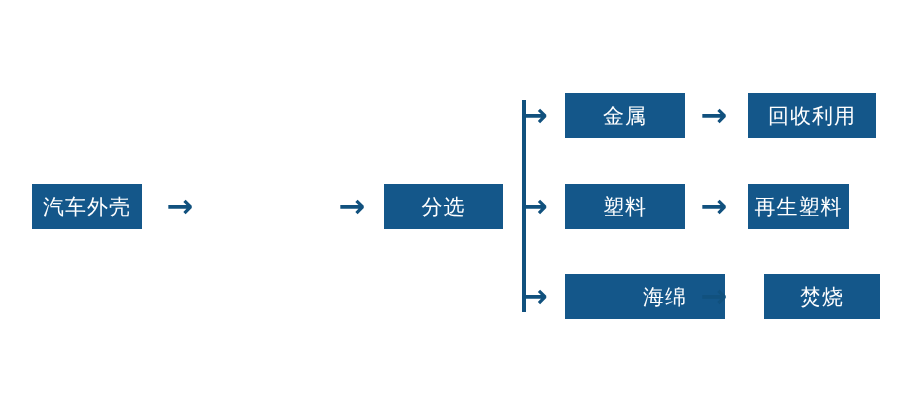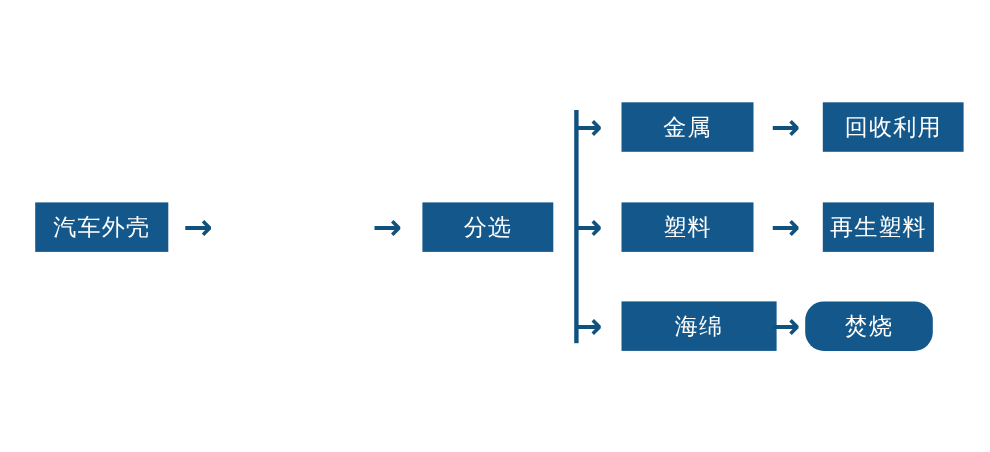--- a/index.html
+++ b/index.html
@@ -49,21 +49,21 @@
     width: 4px;
     height: 212px;
     background: #11517E;
   }
 </style>
 </head>
 <body>
 
 <div class="canvas">
 
-  <div class="node node-blue" style="left:32px;  top:184px; width:121px;">汽车外壳</div>
+  <div class="node node-blue" style="left:32px;  top:184px; width:110px;">汽车外壳</div>
 
   <span class="arrow" style="left:160px; top:185px;">→</span>
 
 
   <span class="arrow" style="left:332px; top:185px;">→</span>
 
   <div class="node node-blue" style="left:384px; top:184px; width:119px;text-align:center;">分选</div>
 
   <div class="vline"></div>
 
@@ -78,19 +78,19 @@
   <span class="arrow from-line" style="left:521px; top:185px;">→</span>
 
   <div class="node node-blue" style="left:565px; top:184px; width:120px;">塑料</div>
 
   <span class="arrow" style="left:694px; top:185px;">→</span>
 
   <div class="node node-blue" style="left:748px; top:184px; width:101px;">再生塑料</div>
 
   <span class="arrow from-line" style="left:521px; top:275px;">→</span>
 
-  <div class="node node-blue" style="left:565px; top:274px; width:141px;">海绵</div>
+  <div class="node node-blue" style="left:565px; top:274px; width:120px;padding-left:40px;">海绵</div>
 
   <span class="arrow" style="left:694px; top:275px;">→</span>
 
-  <div class="node node-blue" style="left:732px; top:274px; width:116px;border-radius:17px;">焚烧</div>
+  <div class="node node-blue" style="left:764px; top:274px; width:116px;">焚烧</div>
 
 </div>
 
 </body></html>

